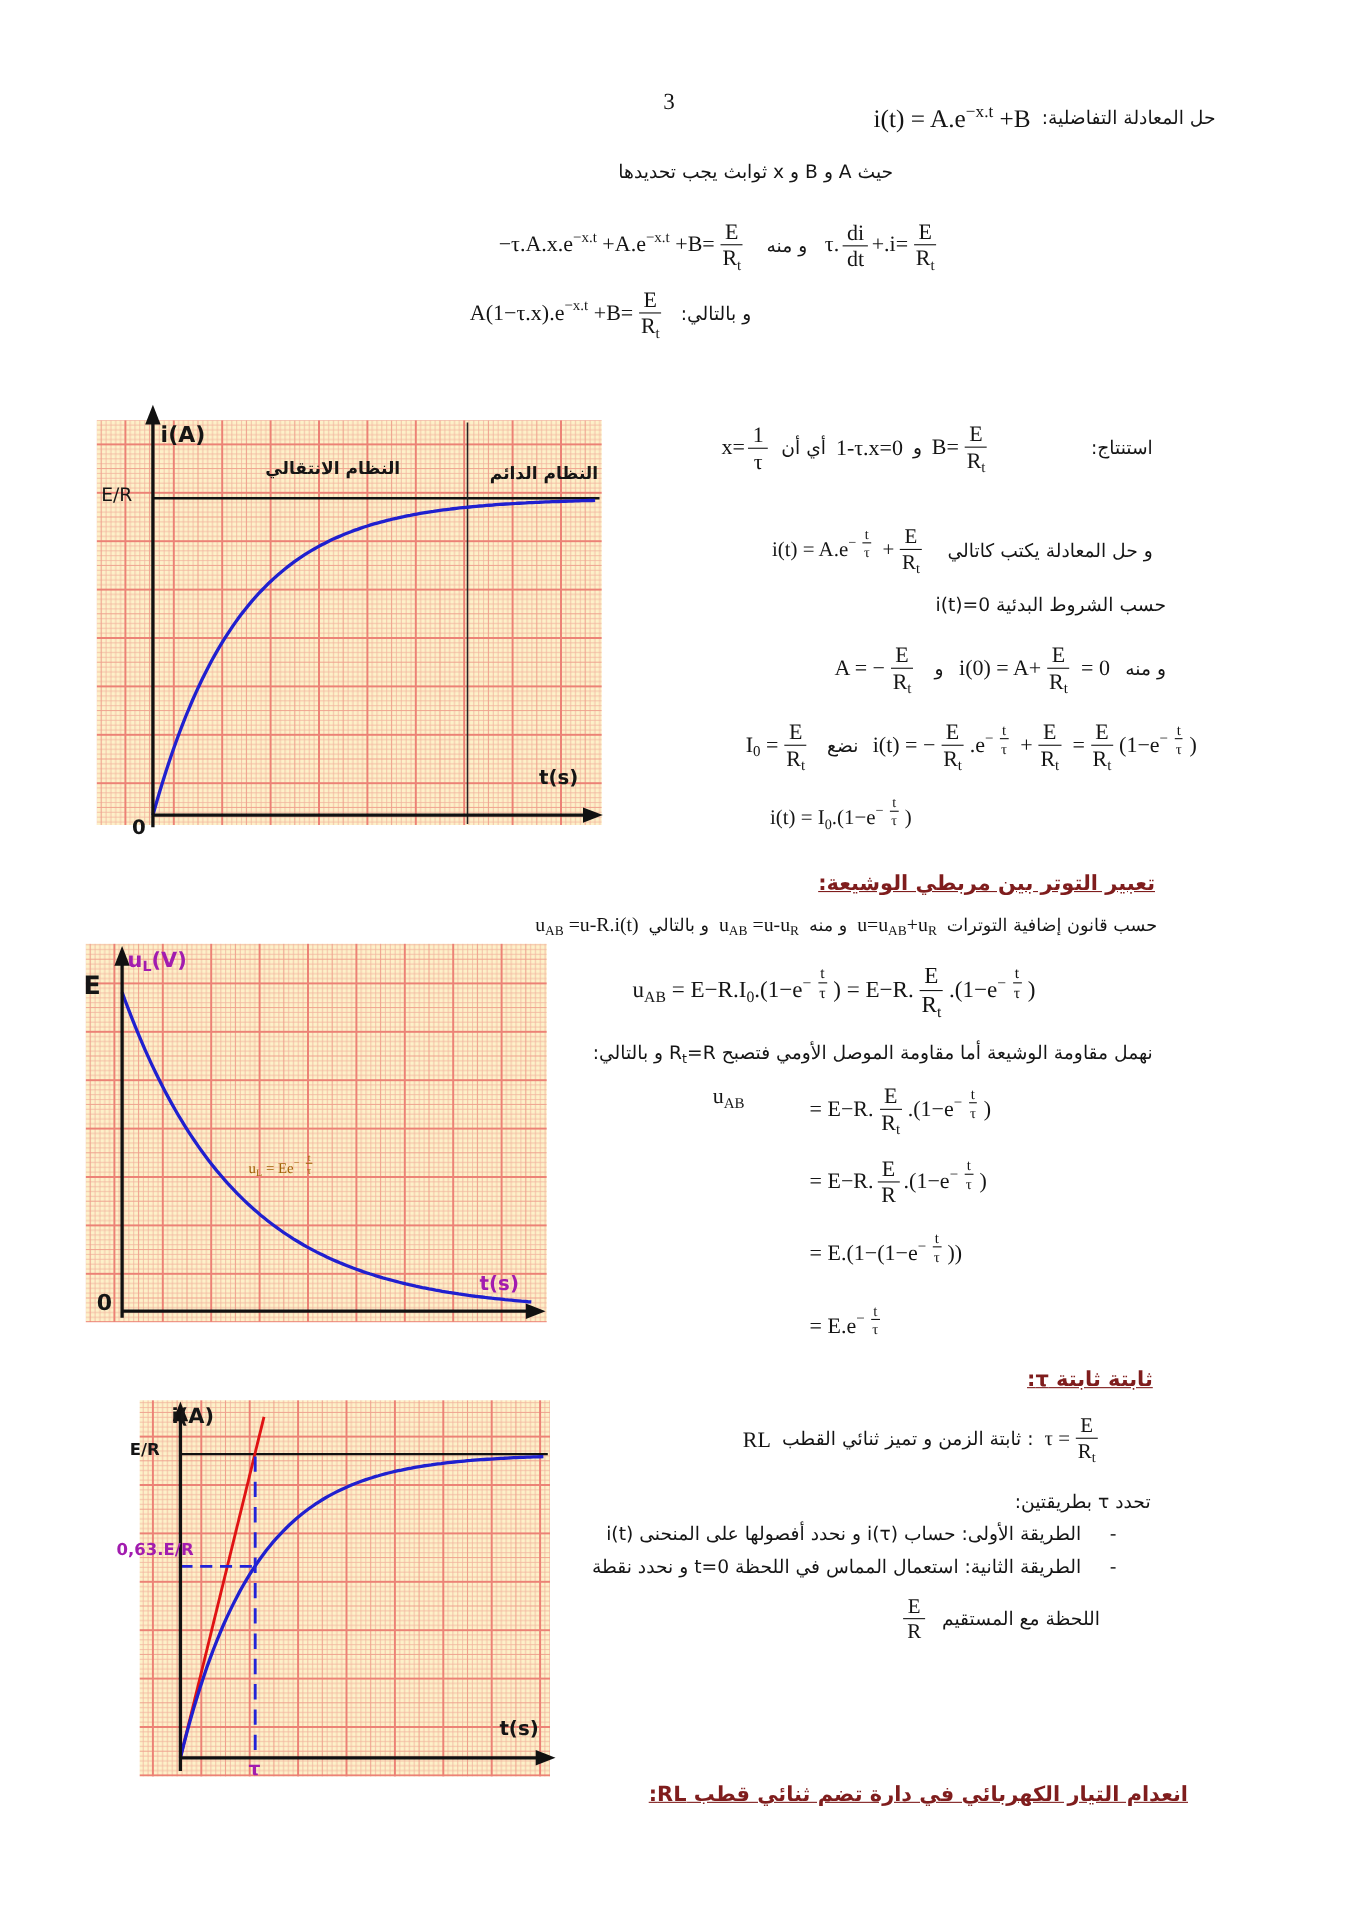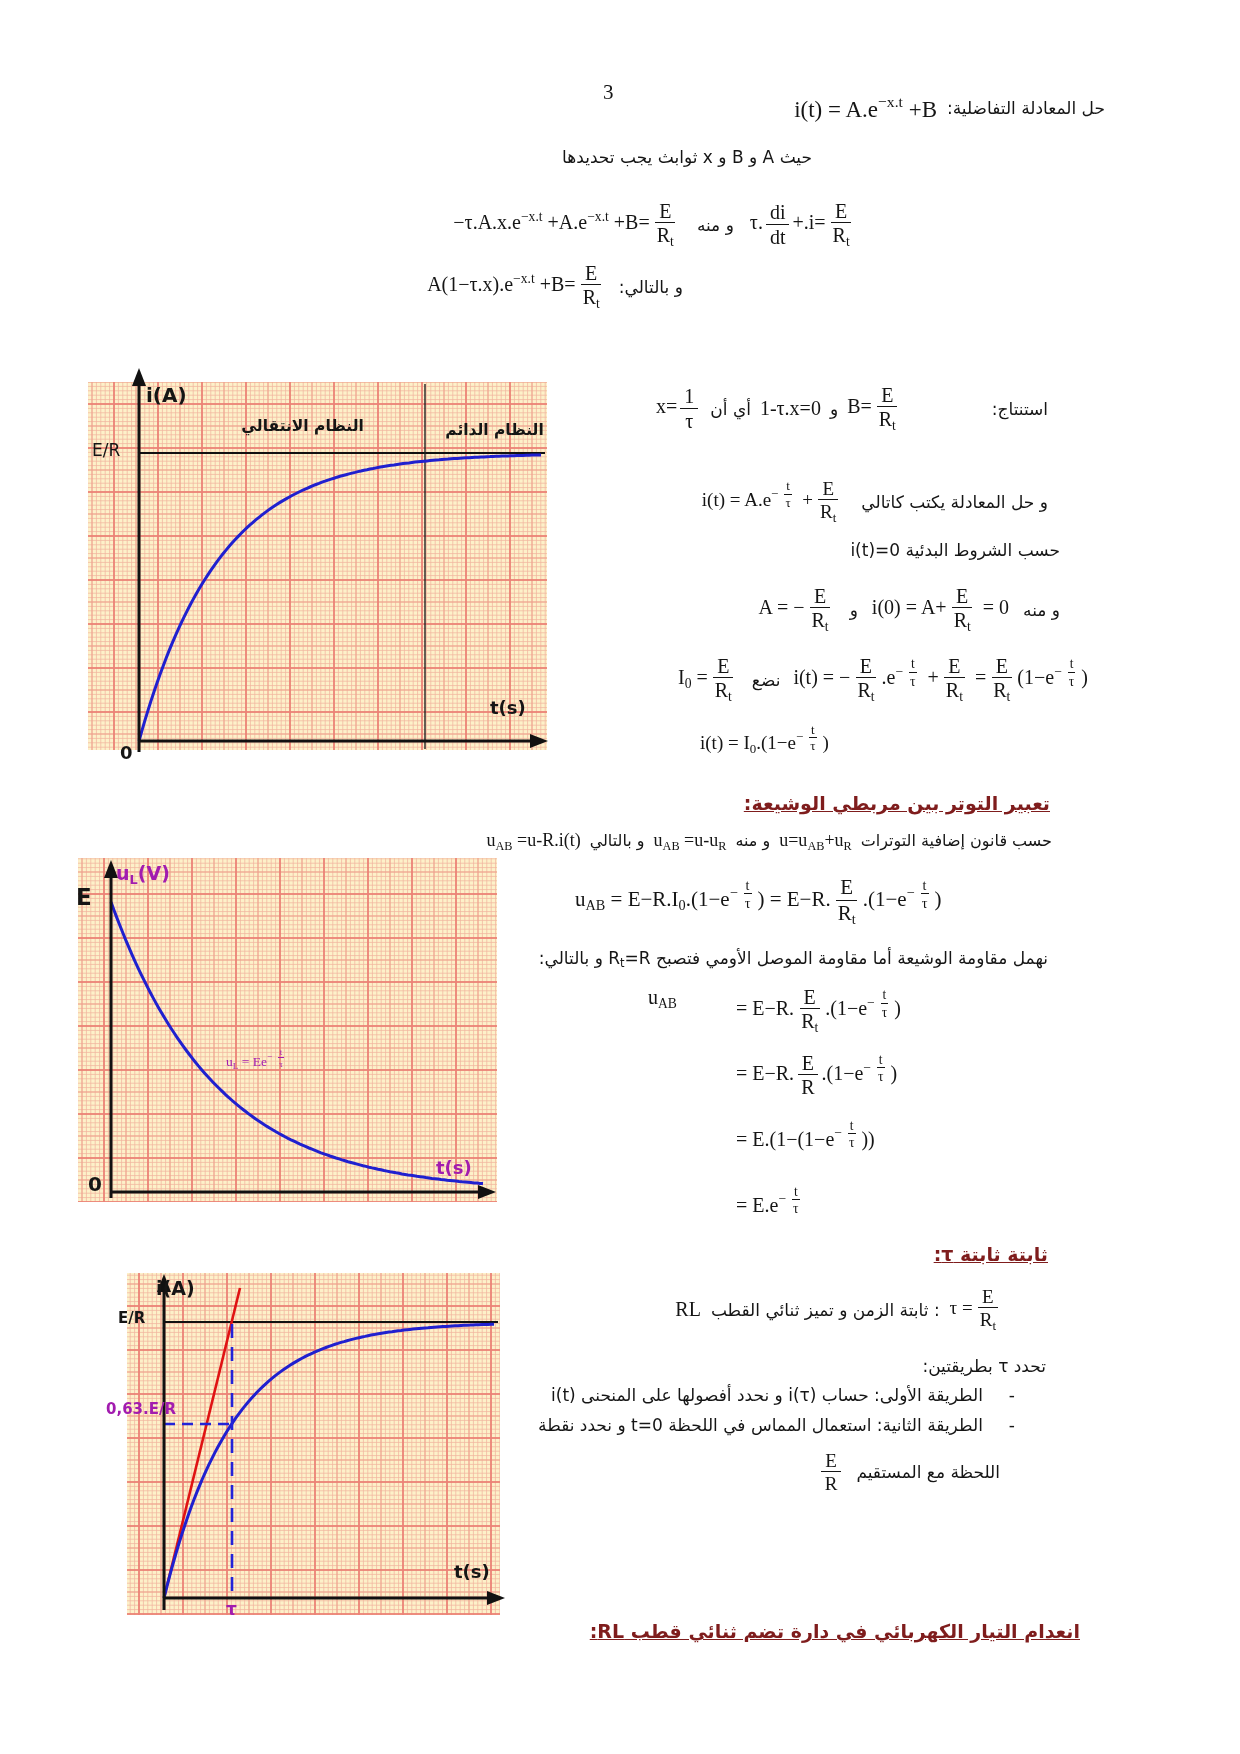--- a/index.html
+++ b/index.html
@@ -228,21 +228,21 @@
   <svg class="abs" style="left:60px;top:850px" width="445" height="360">
     <rect x="18" y="8" width="419" height="344" fill="url(#mm)"></rect>
     <path id="c2" fill="none" stroke="#2020cf" stroke-width="3" d="M51 52 L54.0 60.2 L57.0 68.1 L60.0 75.8 L63.0 83.3 L66.0 90.6 L69.0 97.7 L72.0 104.6 L75.0 111.3 L78.0 117.8 L81.0 124.1 L84.0 130.2 L87.0 136.2 L90.0 142.0 L93.0 147.6 L96.0 153.1 L99.0 158.4 L102.0 163.6 L105.0 168.6 L108.0 173.5 L111.0 178.2 L114.0 182.8 L117.0 187.3 L120.0 191.7 L123.0 195.9 L126.0 200.0 L129.0 204.0 L132.0 207.9 L135.0 211.7 L138.0 215.4 L141.0 218.9 L144.0 222.4 L147.0 225.8 L150.0 229.0 L153.0 232.2 L156.0 235.3 L159.0 238.3 L162.0 241.2 L165.0 244.1 L168.0 246.8 L171.0 249.5 L174.0 252.1 L177.0 254.7 L180.0 257.1 L183.0 259.5 L186.0 261.8 L189.0 264.1 L192.0 266.3 L195.0 268.4 L198.0 270.5 L201.0 272.5 L204.0 274.5 L207.0 276.4 L210.0 278.2 L213.0 280.0 L216.0 281.8 L219.0 283.5 L222.0 285.1 L225.0 286.7 L228.0 288.3 L231.0 289.8 L234.0 291.2 L237.0 292.7 L240.0 294.1 L243.0 295.4 L246.0 296.7 L249.0 298.0 L252.0 299.2 L255.0 300.4 L258.0 301.6 L261.0 302.8 L264.0 303.9 L267.0 304.9 L270.0 306.0 L273.0 307.0 L276.0 308.0 L279.0 308.9 L282.0 309.9 L285.0 310.8 L288.0 311.7 L291.0 312.5 L294.0 313.3 L297.0 314.1 L300.0 314.9 L303.0 315.7 L306.0 316.4 L309.0 317.2 L312.0 317.9 L315.0 318.5 L318.0 319.2 L321.0 319.8 L324.0 320.5 L327.0 321.1 L330.0 321.7 L333.0 322.2 L336.0 322.8 L339.0 323.3 L342.0 323.9 L345.0 324.4 L348.0 324.9 L351.0 325.3 L354.0 325.8 L357.0 326.3 L360.0 326.7 L363.0 327.1 L366.0 327.6 L369.0 328.0 L372.0 328.4 L375.0 328.7 L378.0 329.1 L381.0 329.5 L384.0 329.8 L387.0 330.2 L390.0 330.5 L393.0 330.8 L396.0 331.1 L399.0 331.5 L402.0 331.8 L405.0 332.0 L408.0 332.3 L411.0 332.6 L414.0 332.9 L417.0 333.1 L420.0 333.4 L423.0 333.6"></path>
     <line x1="51" y1="348" x2="51" y2="20" stroke="#111" stroke-width="3"></line>
     <polygon points="44,28 51,10 58,28" fill="#111"></polygon>
     <line x1="51" y1="342" x2="420" y2="342" stroke="#111" stroke-width="3"></line>
     <polygon points="418,335 436,342 418,349" fill="#111"></polygon>
   </svg>
   <div class="glabel eq gblue" style="left:116px;top:862px;font-weight:bold;font-size:19px;font-family:'DejaVu Sans',sans-serif">u<span class="sub">L</span>(V)</div>
   <div class="glabel" style="left:76px;top:884px;font-weight:bold;font-size:23px">E</div>
-  <div class="glabel eq" style="left:226px;top:1047px;font-size:13.5px;color:#a21caf">u<span class="sub">L</span> = Ee<span class="sup">−<span class="frac">
+  <div class="glabel eq" style="left:226px;top:1047px;font-size:13.5px;color:#a16207">u<span class="sub">L</span> = Ee<span class="sup">−<span class="frac">
           <span class="fn">t</span>
           <span class="fd">τ</span>
         </span></span></div>
   <div class="glabel gblue" style="left:436px;top:1157px;font-weight:bold;font-size:18px">t(s)</div>
   <div class="glabel" style="left:88px;top:1172px;font-weight:bold;font-size:20px">0</div>
 
   <div class="abs heading" style="right:192px;top:1243px">ثابتة ثابتة τ:</div>
 
   <div class="abs line rtl" style="right:237px;top:1286px;gap:10px">
     <span class="eq big">τ =<span class="frac">

